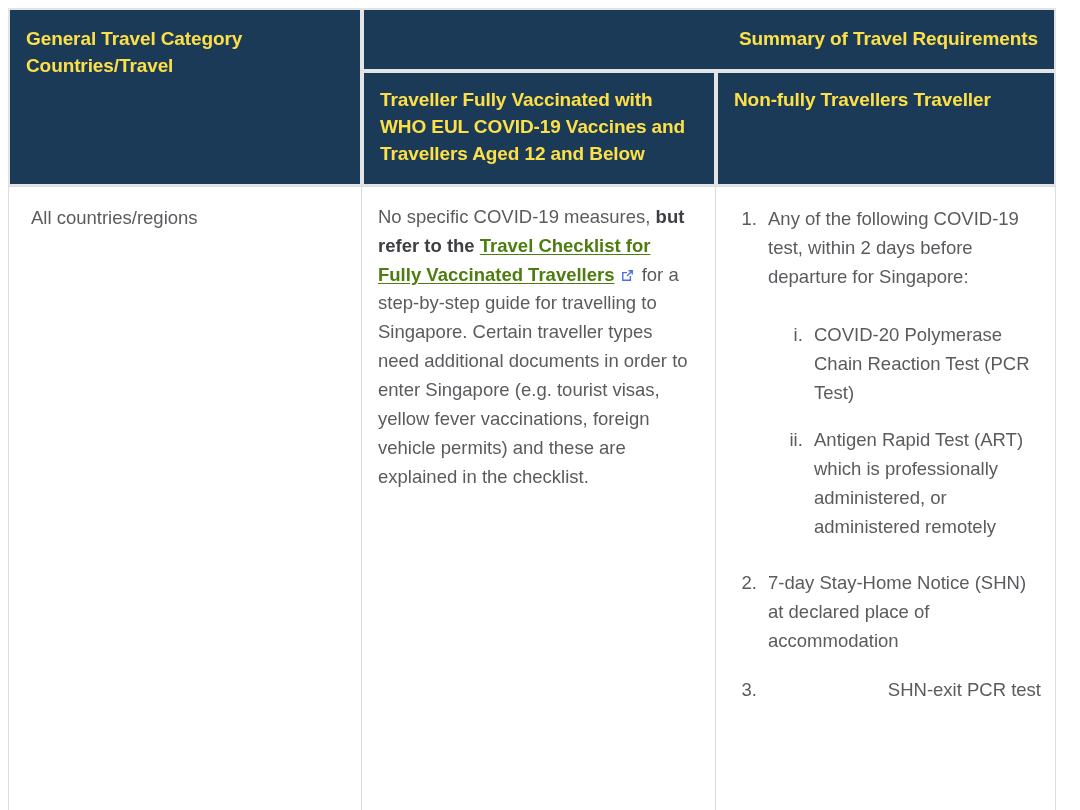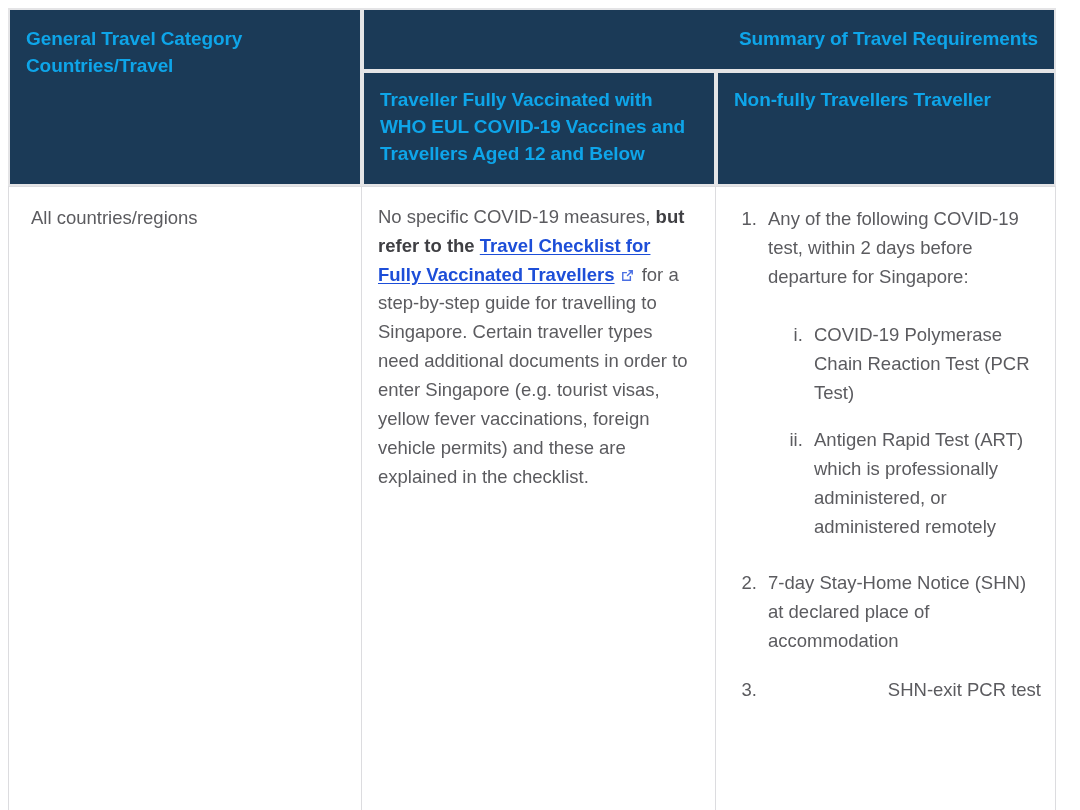--- a/index.html
+++ b/index.html
@@ -22,21 +22,21 @@
   table.req-table {
     width: 1048px;
     border-collapse: separate;
     border-spacing: 0;
     table-layout: fixed;
   }
 
   
   thead th {
     background: #1b3a57;
-    color: #0ea5e9;
+    color: #fde047;
     font-weight: bold;
     font-size: 19px;
     line-height: 1.42;
     letter-spacing: -0.1px;
     vertical-align: top;
     padding: 14px 16px 16px 16px;
     border: 2px solid #e4e4e6;
     text-align: left;
   }
   th.th-summary {
@@ -65,21 +65,21 @@
     padding-left: 22px;
     padding-top: 17px;
   }
   tbody td.mid-col { padding-left: 16px; }
   tbody td.last-col { padding-left: 16px; padding-right: 14px; }
 
   .body-para { margin: 0; }
   .bold-lead { font-weight: bold; color: #3f3f43; }
 
   a.ext-link {
-    color: #1d4ed8;
+    color: #4d7c0f;
     text-decoration: underline;
     font-weight: bold;
     text-underline-offset: 2px;
   }
   .ext-icon {
     display: inline-block;
     vertical-align: -2px;
     margin: 0 2px 0 5px;
     width: 15px; height: 15px;
   }
@@ -143,21 +143,21 @@
                   <path d="M2.2 4.2h5.2v1.5H3.7v6.6h6.6V8.6h1.5v5.2H2.2z" fill="#4a6fe3"></path>
                   <path d="M9.1 2.2h4.7v4.7h-1.5V4.77L8.05 9.02 6.99 7.96l4.25-4.25H9.1z" fill="#4a6fe3"></path>
                 </svg></span><span> for a step-by-step guide for travelling to Singapore. Certain traveller types need additional documents in order to enter Singapore (e.g. tourist visas, yellow fever vaccinations, foreign vehicle permits) and these are explained in the checklist.</span></p>
         </td>
 
         <td class="last-col">
           <ol class="num-list">
             <li>
               <span>Any of the following COVID-19 test, within 2 days before departure for Singapore:</span>
               <ol class="roman-list">
-                <li>COVID-19 Polymerase Chain Reaction Test (PCR Test)</li>
+                <li>COVID-20 Polymerase Chain Reaction Test (PCR Test)</li>
                 <li>Antigen Rapid Test (ART) which is professionally administered, or administered remotely</li>
               </ol>
             </li>
             <li>7-day Stay-Home Notice (SHN) at declared place of accommodation</li>
             <li>SHN-exit PCR test</li>
           </ol>
         </td>
       </tr>
     </tbody>
   </table>

